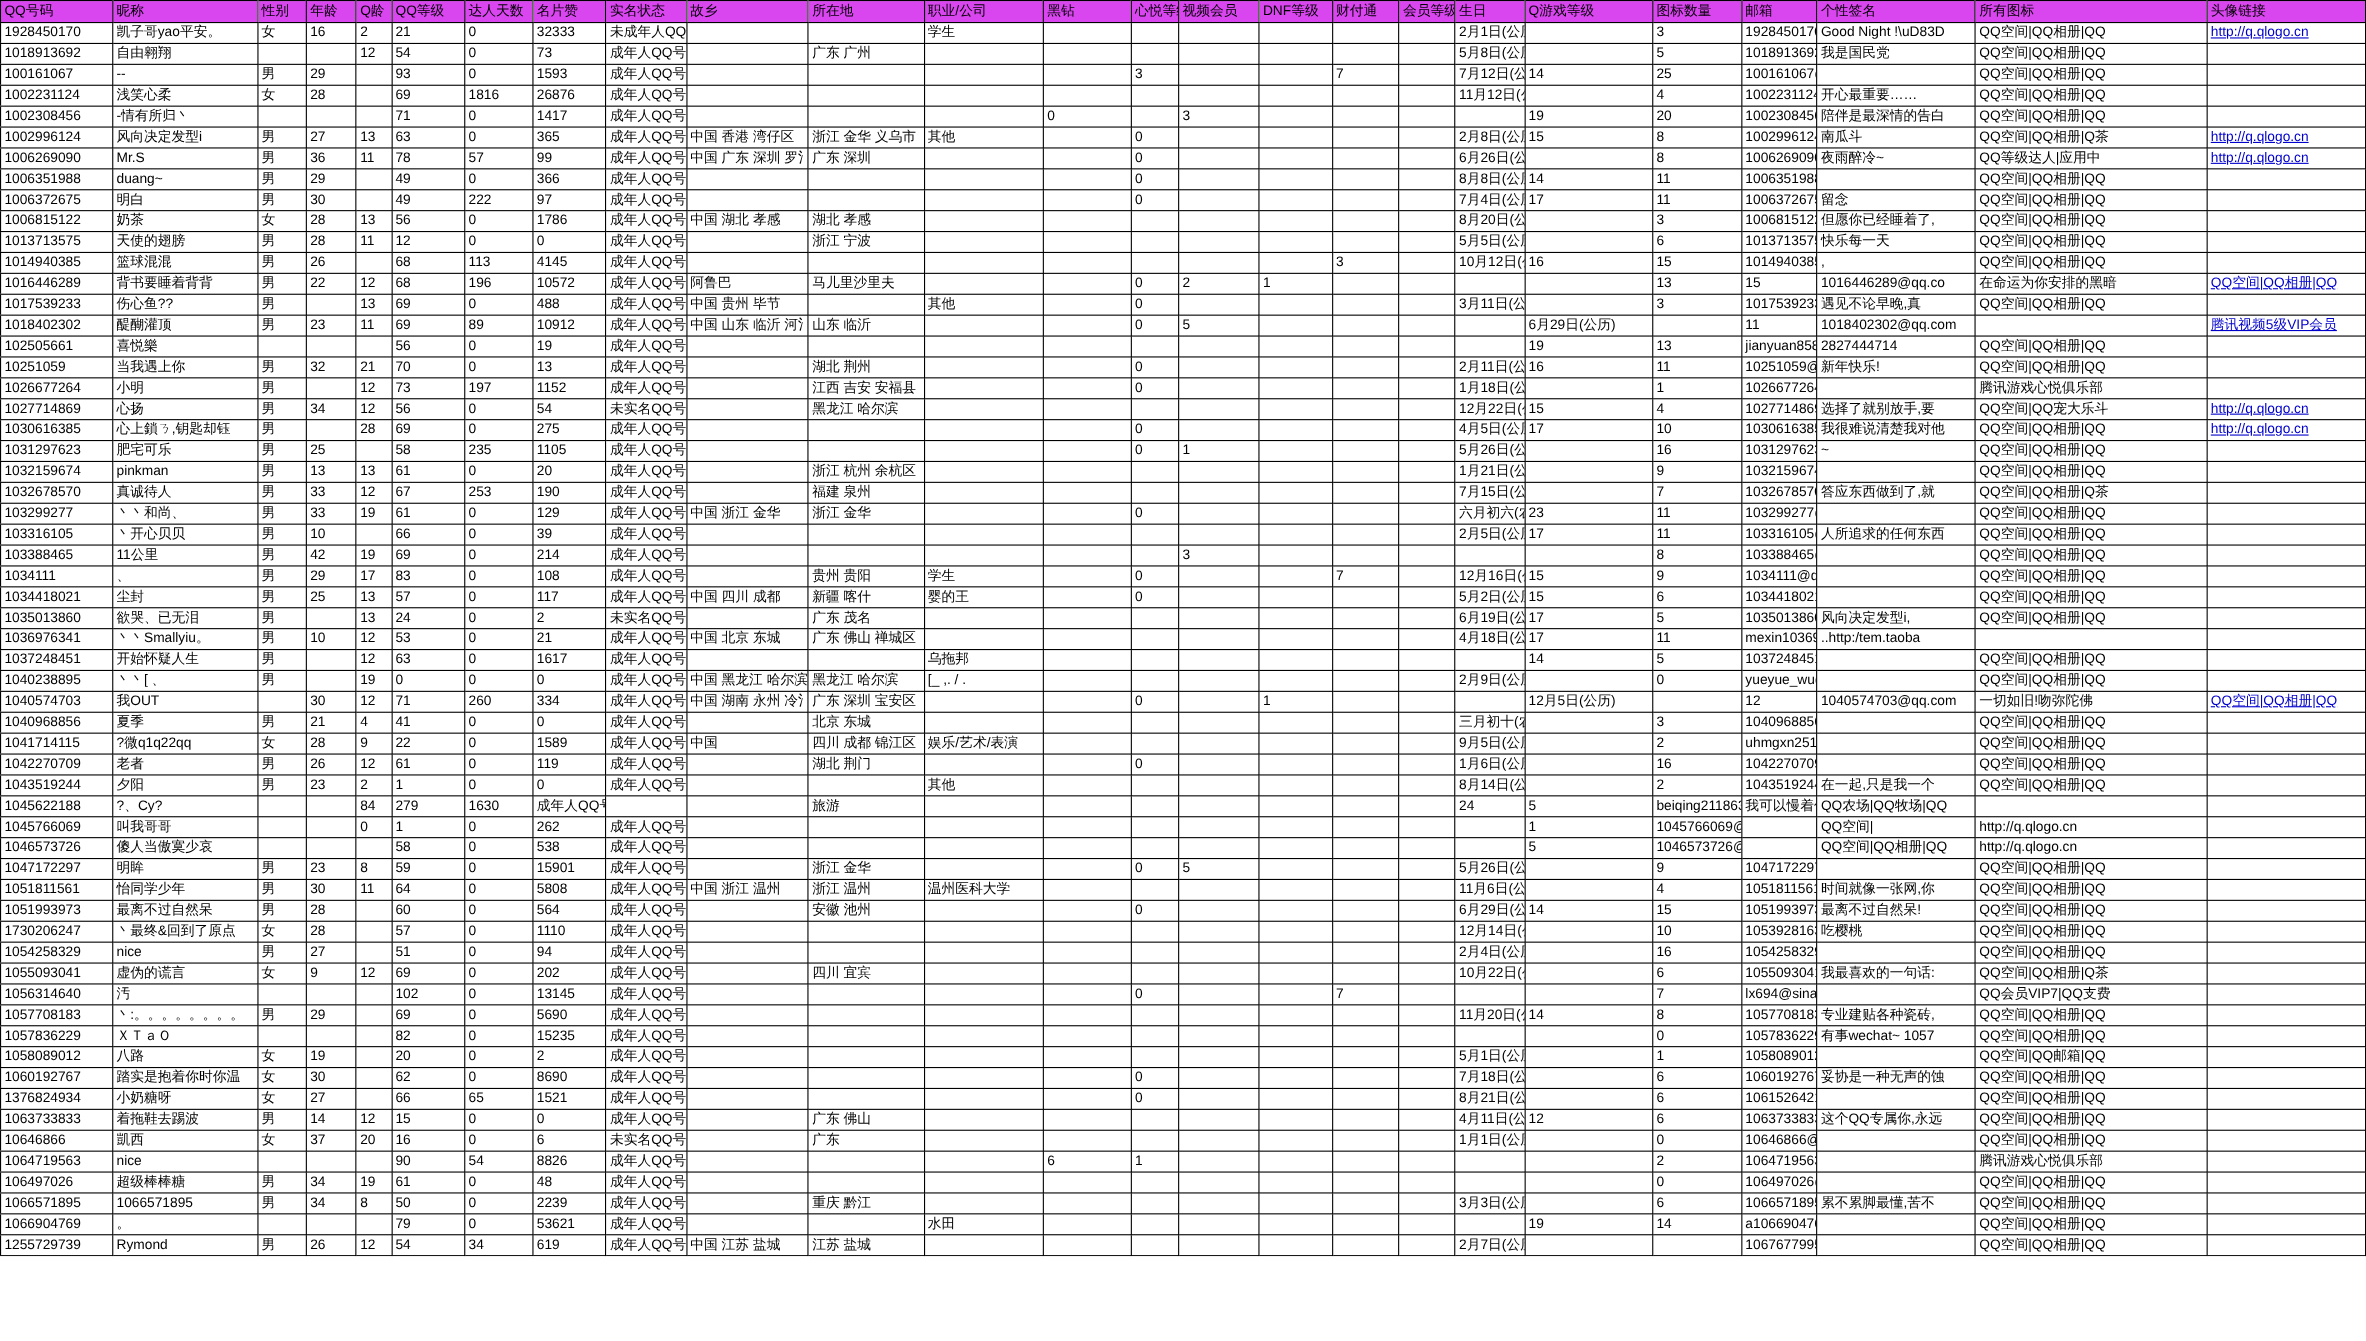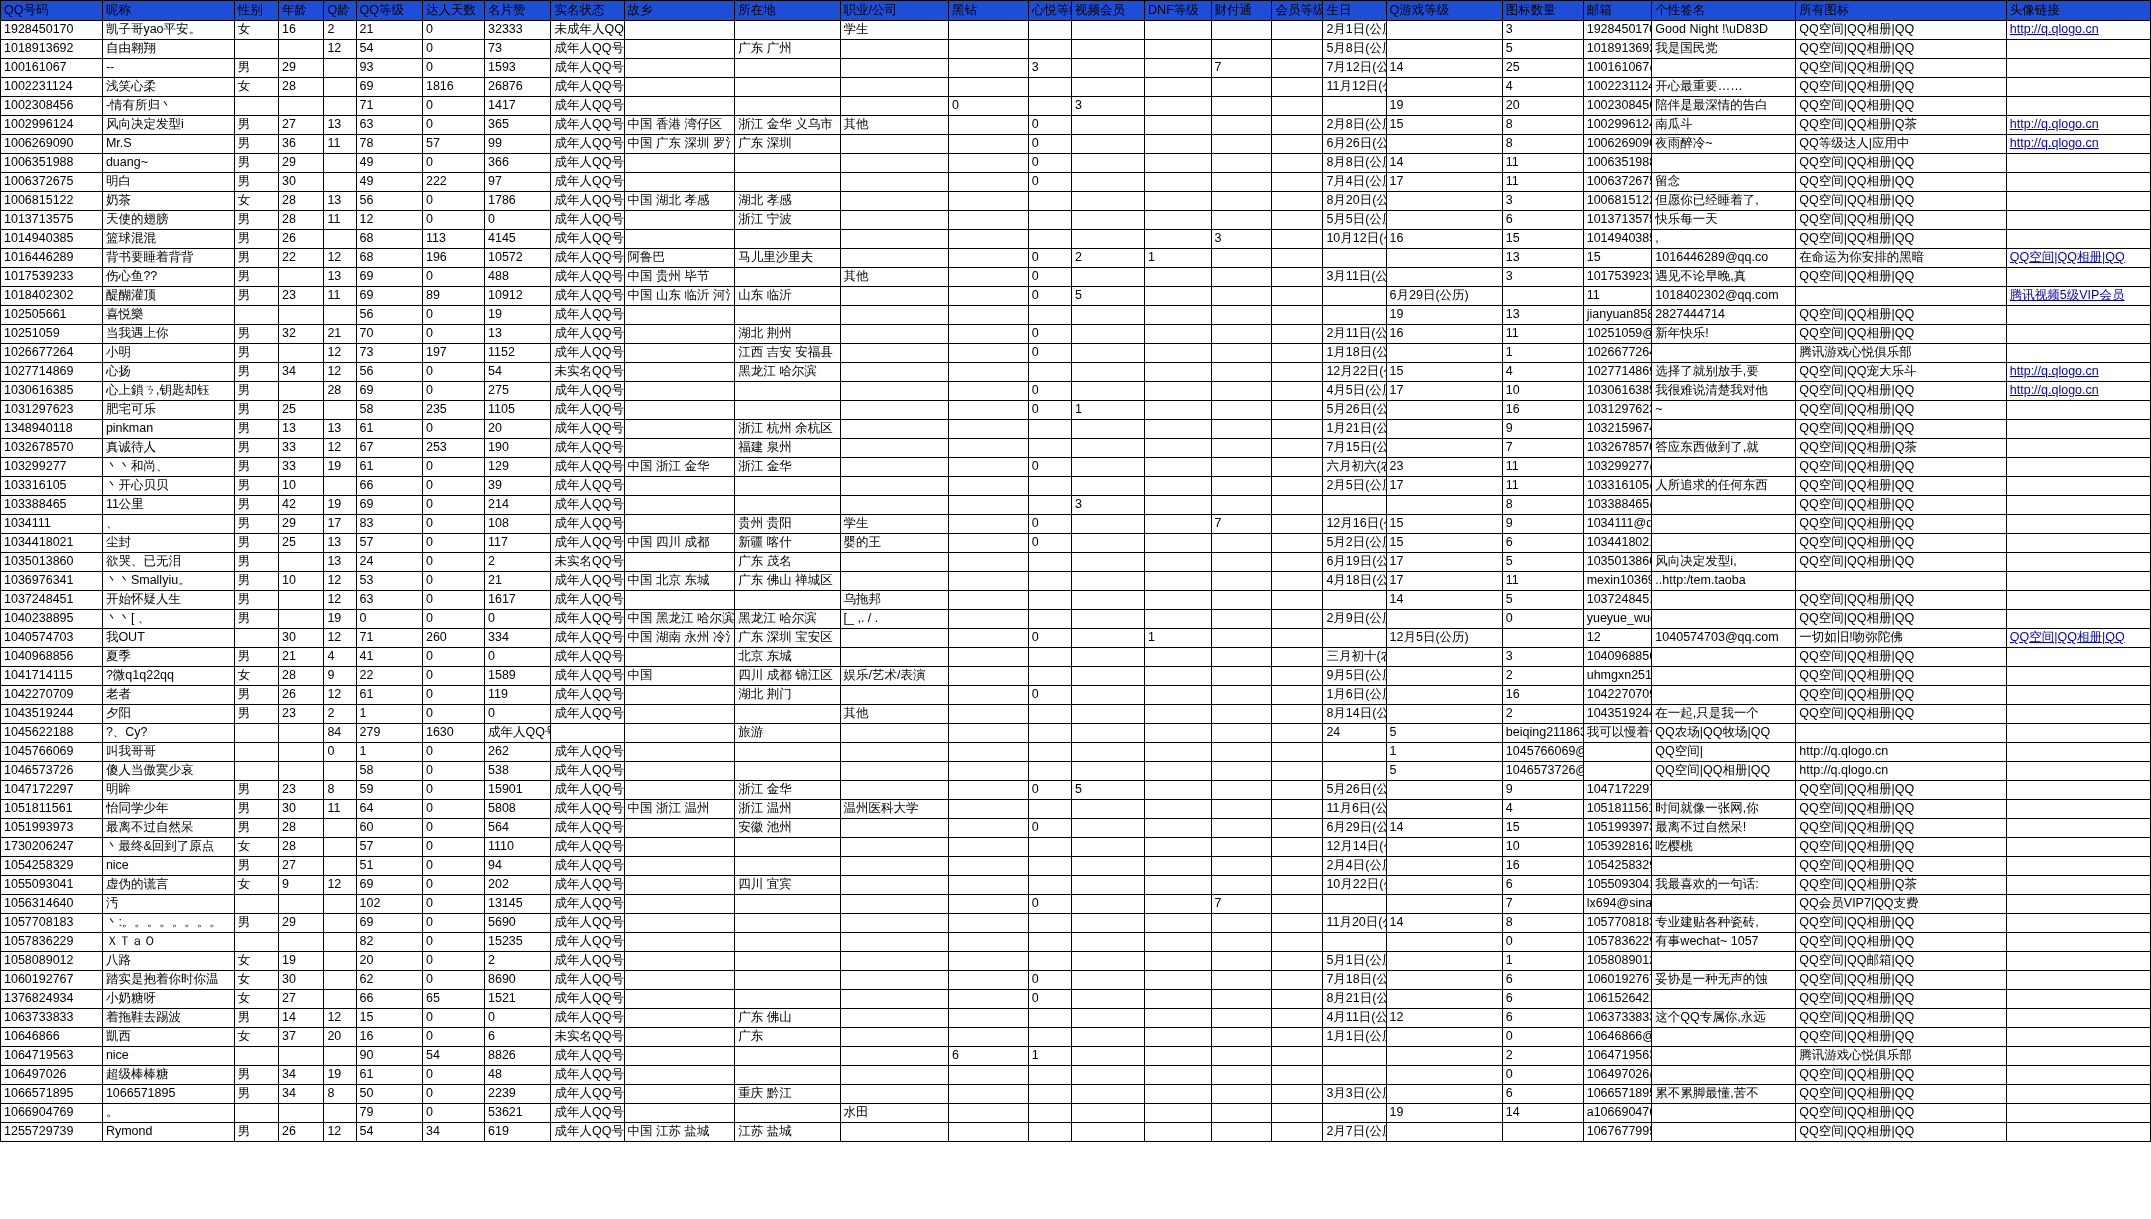--- a/index.html
+++ b/index.html
@@ -47,21 +47,21 @@
   thead th{
     font-weight:normal;
     text-align:left;
     border-right:1px solid #000;
     border-bottom:1px solid #000;
     padding:1px 2px 1px 3px;
     height:17px;
     line-height:15px;
     white-space:nowrap;
     overflow:hidden;
-    background:#1d4ed8;
+    background:#d946ef;
     font-size:12.5px;
   }
   tbody td{
     border-right:1px solid #000;
     border-bottom:1px solid #000;
     padding:1px 2px 1px 3px;
     height:16px;
     line-height:14px;
     white-space:nowrap;
     overflow:hidden;
@@ -696,21 +696,21 @@
           <td></td>
           <td>5月26日(公历)</td>
           <td></td>
           <td>16</td>
           <td>1031297623@qq.com</td>
           <td>~</td>
           <td>QQ空间|QQ相册|QQ</td>
           <td></td>
         </tr>
         <tr>
-          <td>1348940118</td>
+          <td>1032159674</td>
           <td>pinkman</td>
           <td>男</td>
           <td>13</td>
           <td>13</td>
           <td>61</td>
           <td>0</td>
           <td>20</td>
           <td>成年人QQ号</td>
           <td></td>
           <td>浙江 杭州 余杭区</td>

